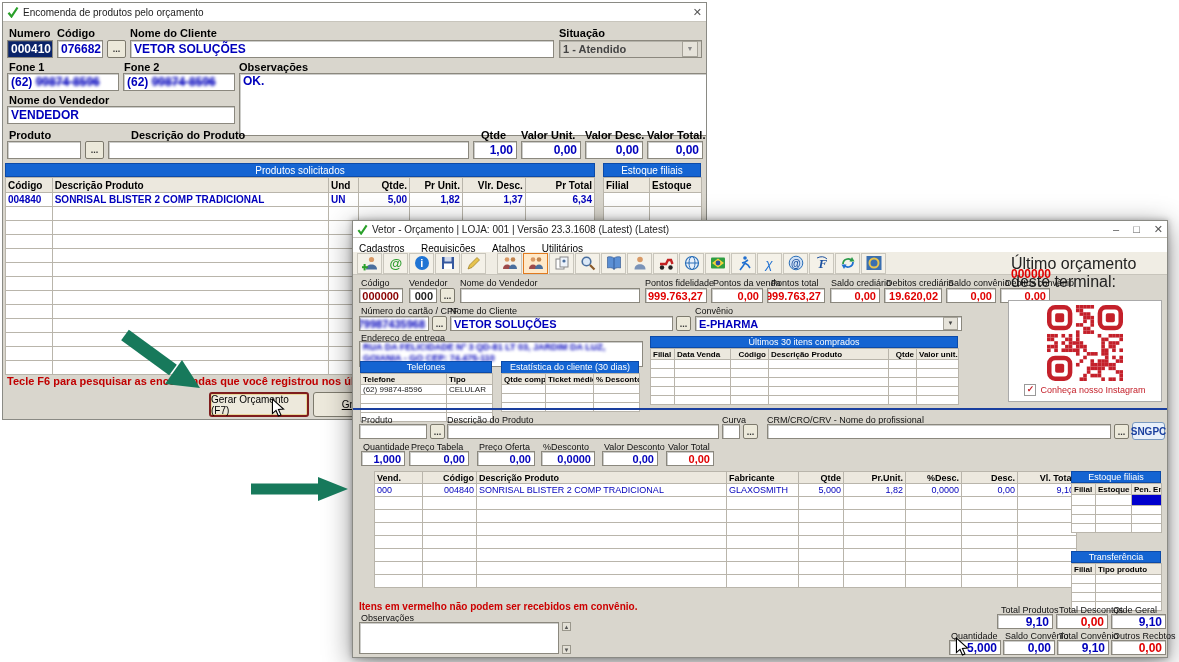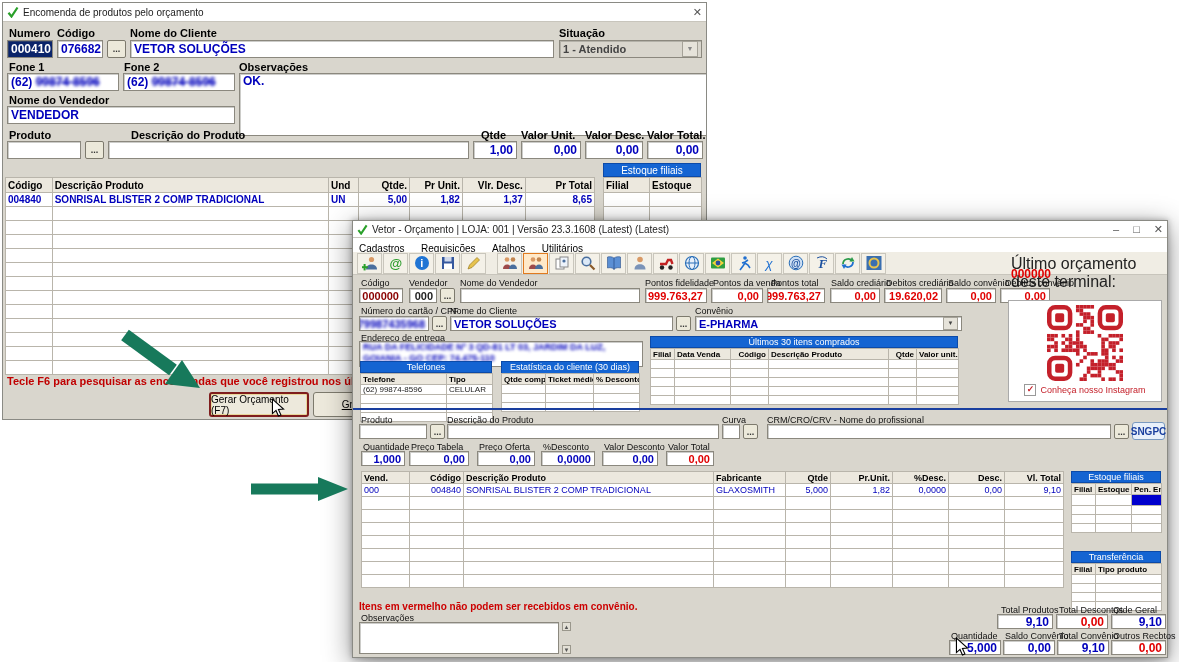--- a/index.html
+++ b/index.html
@@ -100,20 +100,21 @@
     <span class="lb1" style="left:644px;top:126px">Valor Total.</span>
 
     <div class="fd f12" style="left:4px;top:138px;width:74px;height:18px"></div>
     <div class="dots" style="left:82px;top:138px;width:19px;height:18px">...</div>
     <div class="fd f12" style="left:105px;top:138px;width:361px;height:18px"></div>
     <div class="fd f12 b num" style="left:470px;top:138px;width:44px;height:18px">1,00</div>
     <div class="fd f12 b num" style="left:518px;top:138px;width:60px;height:18px">0,00</div>
     <div class="fd f12 b num" style="left:582px;top:138px;width:58px;height:18px">0,00</div>
     <div class="fd f12 b num" style="left:644px;top:138px;width:56px;height:18px">0,00</div>
 
+    <div class="bluetitle" style="position:absolute;left:2px;top:160px;width:590px;height:14px">Produtos solicitados</div>
     <div class="grid g1" style="left:2px;top:174px;width:590px">
       <table>
         <colgroup>
             <col style="width:46px">
             <col style="width:272px">
             <col style="width:30px">
             <col style="width:50px">
             <col style="width:52px">
             <col style="width:62px">
             <col style="width:68px">
@@ -130,21 +131,21 @@
         </tr>
           </thead>
         <tbody>
           <tr class="data">
             <td>004840</td>
             <td>SONRISAL BLISTER 2 COMP TRADICIONAL</td>
             <td>UN</td>
             <td class="r">5,00</td>
             <td class="r">1,82</td>
             <td class="r">1,37</td>
-            <td class="r">8,65</td>
+            <td class="r">6,34</td>
           </tr>
           <tr>
               <td></td>
               <td></td>
               <td></td>
               <td></td>
               <td></td>
               <td></td>
               <td></td>
             </tr>
@@ -824,21 +825,21 @@
     <span class="lb2" style="left:251px;top:221px">Valor Desconto</span>
     <span class="lb2" style="left:315px;top:221px">Valor Total</span>
 
     <div class="fd f11 b num" style="left:8px;top:230px;width:44px;height:15px">1,000</div>
     <div class="fd f11 b num" style="left:56px;top:230px;width:60px;height:15px">0,00</div>
     <div class="fd f11 b num" style="left:124px;top:230px;width:58px;height:15px">0,00</div>
     <div class="fd f11 b num" style="left:188px;top:230px;width:54px;height:15px">0,0000</div>
     <div class="fd f11 b num" style="left:249px;top:230px;width:56px;height:15px">0,00</div>
     <div class="fd f11 num red" style="left:313px;top:230px;width:48px;height:15px;font-weight:bold">0,00</div>
 
-    <div class="grid g2" style="left:8px;top:250px;width:652px">
+    <div class="grid g2" style="left:21px;top:250px;width:652px">
       <table>
         <colgroup>
             <col style="width:48px">
             <col style="width:54px">
             <col style="width:250px">
             <col style="width:72px">
             <col style="width:45px">
             <col style="width:62px">
             <col style="width:56px">
             <col style="width:56px">

